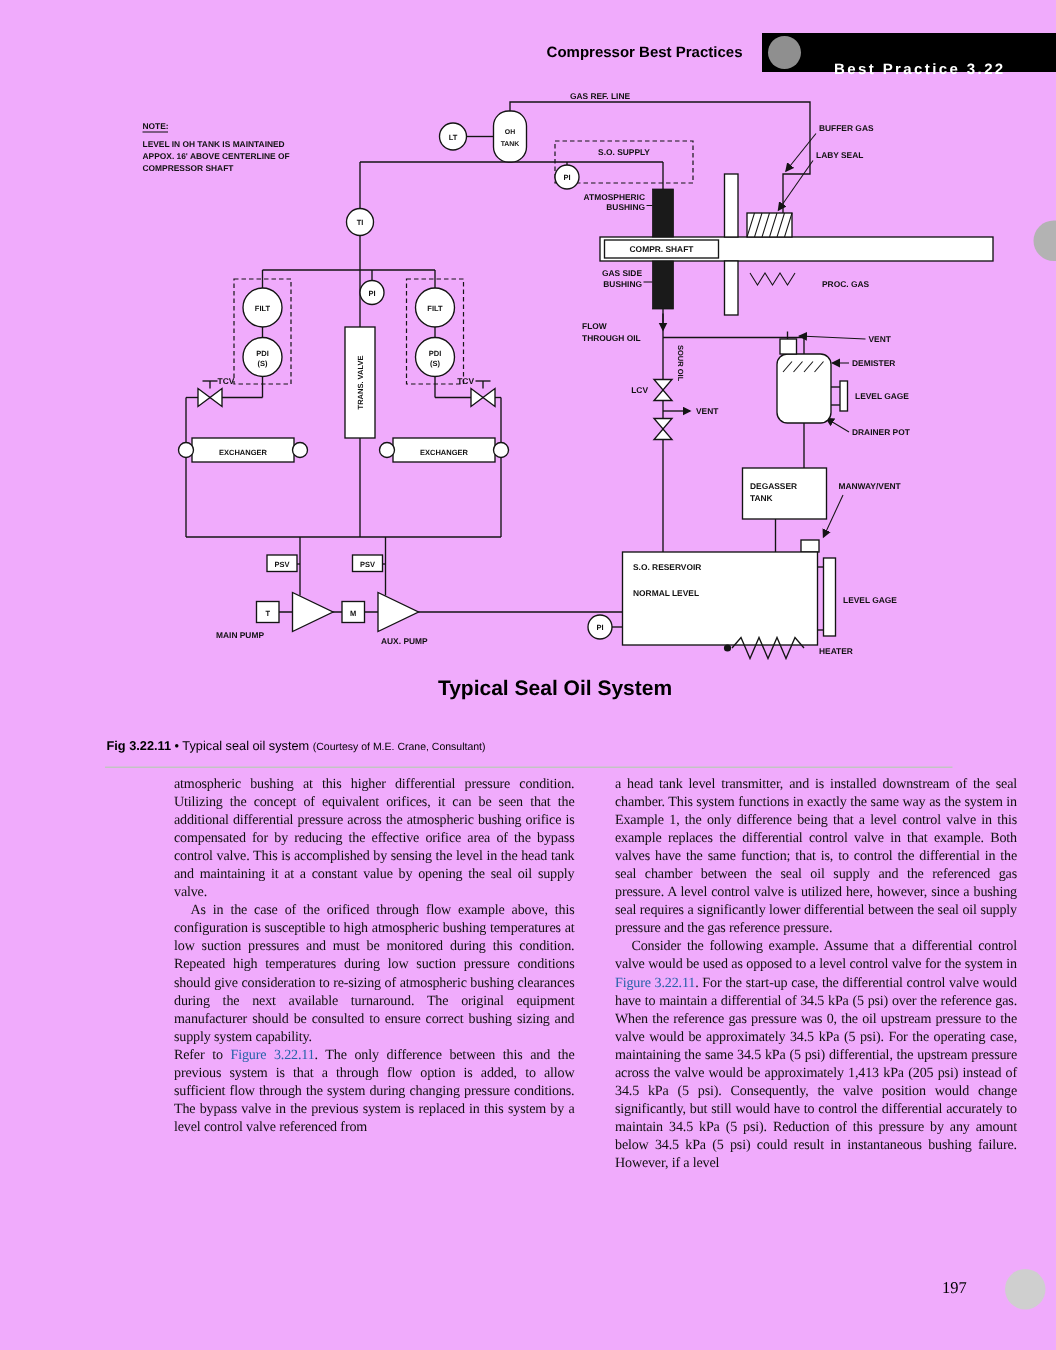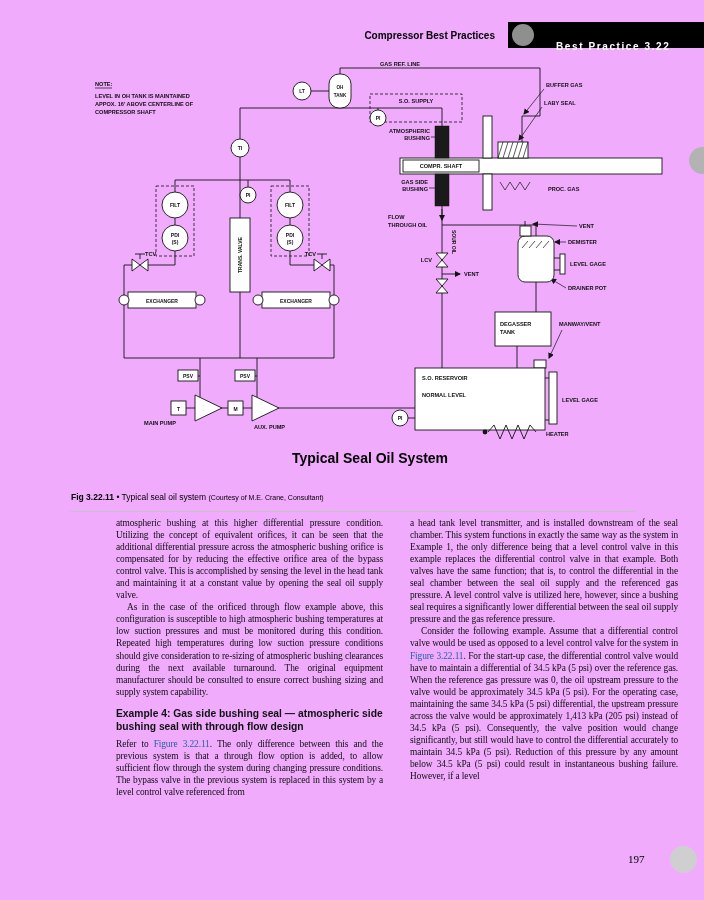--- a/index.html
+++ b/index.html
@@ -262,21 +262,20 @@
     <span>•</span>
     <span>Typical seal oil system</span>
     <span class="courtesy">(Courtesy of M.E. Crane, Consultant)</span>
   </div>
 
   <div class="rule"></div>
 
   <div class="col col-left">
     <p>atmospheric bushing at this higher differential pressure condition. Utilizing the concept of equivalent orifices, it can be seen that the additional differential pressure across the atmospheric bushing orifice is compensated for by reducing the effective orifice area of the bypass control valve. This is accomplished by sensing the level in the head tank and maintaining it at a constant value by opening the seal oil supply valve.</p>
     <p class="ind">As in the case of the orificed through flow example above, this configuration is susceptible to high atmospheric bushing temperatures at low suction pressures and must be monitored during this condition. Repeated high temperatures during low suction pressure conditions should give consideration to re-sizing of atmospheric bushing clearances during the next available turnaround. The original equipment manufacturer should be consulted to ensure correct bushing sizing and supply system capability.</p>
-    <h3 class="example">Example 4: Gas side bushing seal — atmospheric side bushing seal with through flow design</h3>
     <p><span>Refer to </span><a class="link">Figure 3.22.11</a><span>. The only difference between this and the previous system is that a through flow option is added, to allow sufficient flow through the system during changing pressure conditions. The bypass valve in the previous system is replaced in this system by a level control valve referenced from</span></p>
   </div>
 
   <div class="col col-right">
     <p>a head tank level transmitter, and is installed downstream of the seal chamber. This system functions in exactly the same way as the system in Example 1, the only difference being that a level control valve in this example replaces the differential control valve in that example. Both valves have the same function; that is, to control the differential in the seal chamber between the seal oil supply and the referenced gas pressure. A level control valve is utilized here, however, since a bushing seal requires a significantly lower differential between the seal oil supply pressure and the gas reference pressure.</p>
     <p class="ind"><span>Consider the following example. Assume that a differential control valve would be used as opposed to a level control valve for the system in </span><a class="link">Figure 3.22.11</a><span>. For the start-up case, the differential control valve would have to maintain a differential of 34.5 kPa (5 psi) over the reference gas. When the reference gas pressure was 0, the oil upstream pressure to the valve would be approximately 34.5 kPa (5 psi). For the operating case, maintaining the same 34.5 kPa (5 psi) differential, the upstream pressure across the valve would be approximately 1,413 kPa (205 psi) instead of 34.5 kPa (5 psi). Consequently, the valve position would change significantly, but still would have to control the differential accurately to maintain 34.5 kPa (5 psi). Reduction of this pressure by any amount below 34.5 kPa (5 psi) could result in instantaneous bushing failure. However, if a level</span></p>
   </div>
 
   <div class="pageno">197</div>
   <div class="circle-mid"></div>

